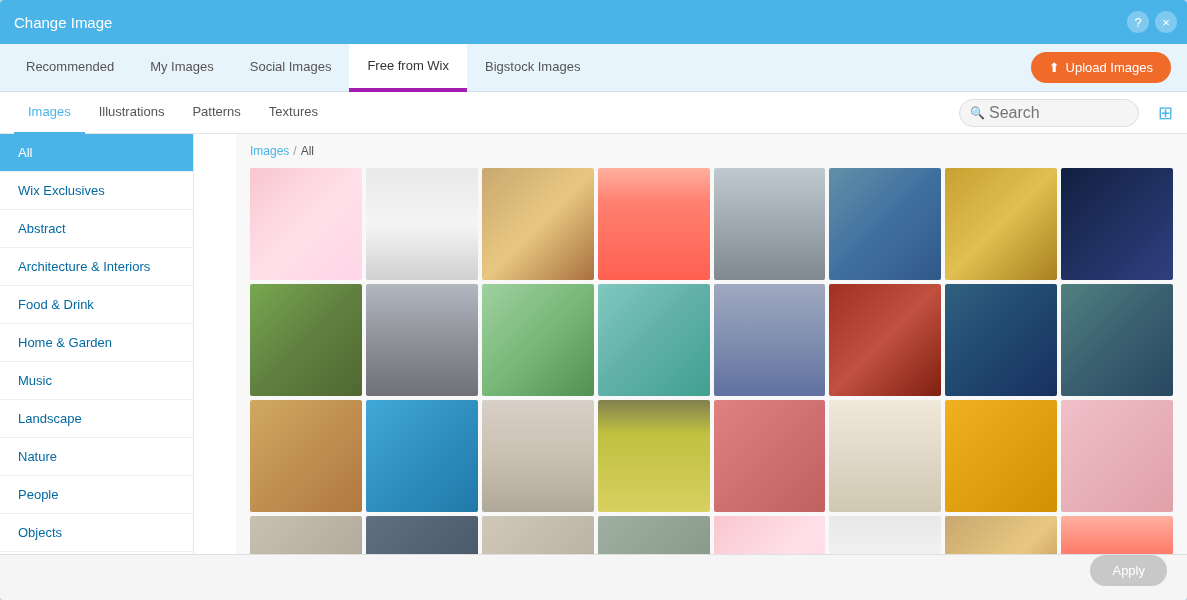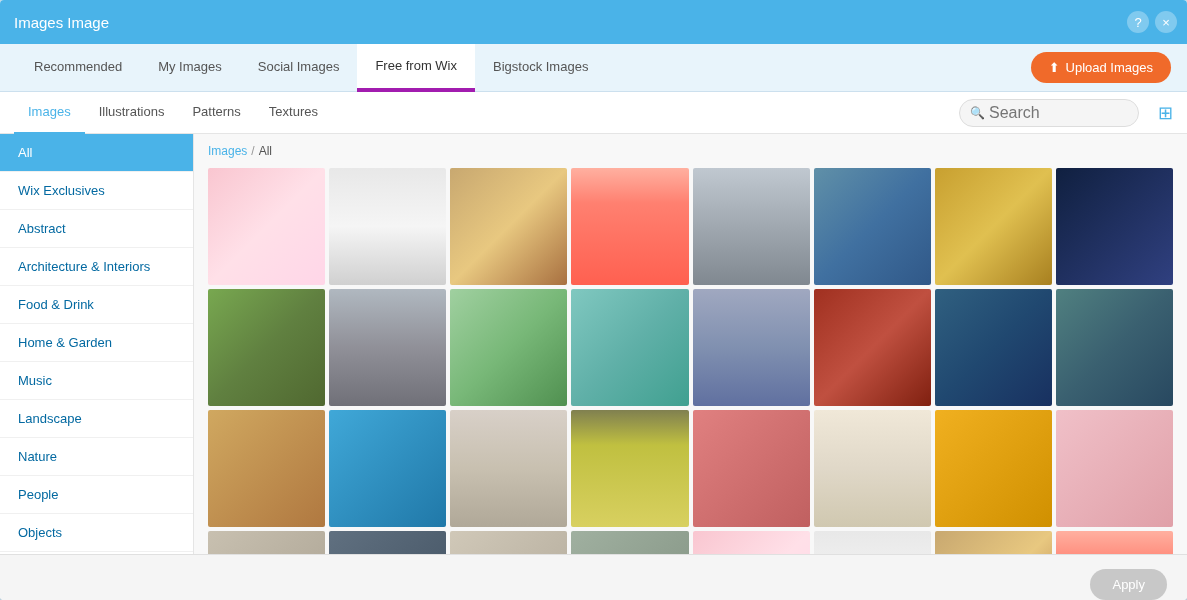--- a/index.html
+++ b/index.html
@@ -59,21 +59,21 @@
     }
     .title-btn.help { background: rgba(255,255,255,0.3); }
     .title-btn.close { background: rgba(255,255,255,0.3); }
 
     
     .tab-bar {
       background: #e8f4fb;
       height: 48px;
       display: flex;
       align-items: center;
-      padding: 0 16px;
+      padding: 0 8px;
       border-bottom: 1px solid #cce0ee;
       flex-shrink: 0;
       position: relative;
     }
     .tab {
       height: 48px;
       padding: 0 18px;
       display: flex;
       align-items: center;
       font-size: 13px;
@@ -152,20 +152,21 @@
       color: #4ab3e8;
       font-size: 18px;
       cursor: pointer;
     }
 
     
     .content-area {
       display: flex;
       flex: 1;
       overflow: hidden;
+      gap: 42px;
     }
 
     
     .sidebar {
       width: 194px;
       flex-shrink: 0;
       background: #fff;
       border-right: 1px solid #e5e5e5;
       overflow-y: auto;
     }
@@ -250,21 +251,21 @@
     .img-row4b { background: linear-gradient(135deg, #607080 0%, #506070 50%, #405060 100%); }
     .img-row4c { background: linear-gradient(135deg, #d0c8b8 0%, #c0b8a8 50%, #b0a898 100%); }
     .img-row4d { background: linear-gradient(135deg, #a0b0a0 0%, #90a090 50%, #809080 100%); }
 
     
     .footer {
       height: 46px;
       background: #f5f5f5;
       border-top: 1px solid #e0e0e0;
       display: flex;
-      align-items: flex-end;
+      align-items: flex-start;
       justify-content: flex-end;
       padding: 0 20px;
       flex-shrink: 0;
     }
     .apply-btn {
       background: #c8c8c8;
       color: #fff;
       border: none;
       border-radius: 20px;
       padding: 8px 22px;
@@ -272,21 +273,21 @@
       cursor: pointer;
     }
     .icon-search { color: #999; font-size: 12px; margin-right: 4px; }
   </style>
 </head>
 <body>
 
 <div class="modal">
 
   <div class="title-bar">
-    <span class="title-bar-text">Images Image</span>
+    <span class="title-bar-text">Change Image</span>
     <div class="title-bar-controls">
       <button class="title-btn help">?</button>
       <button class="title-btn close">×</button>
     </div>
   </div>
 
   <div class="tab-bar">
     <div class="tab">Recommended</div>
     <div class="tab">My Images</div>
     <div class="tab">Social Images</div>

